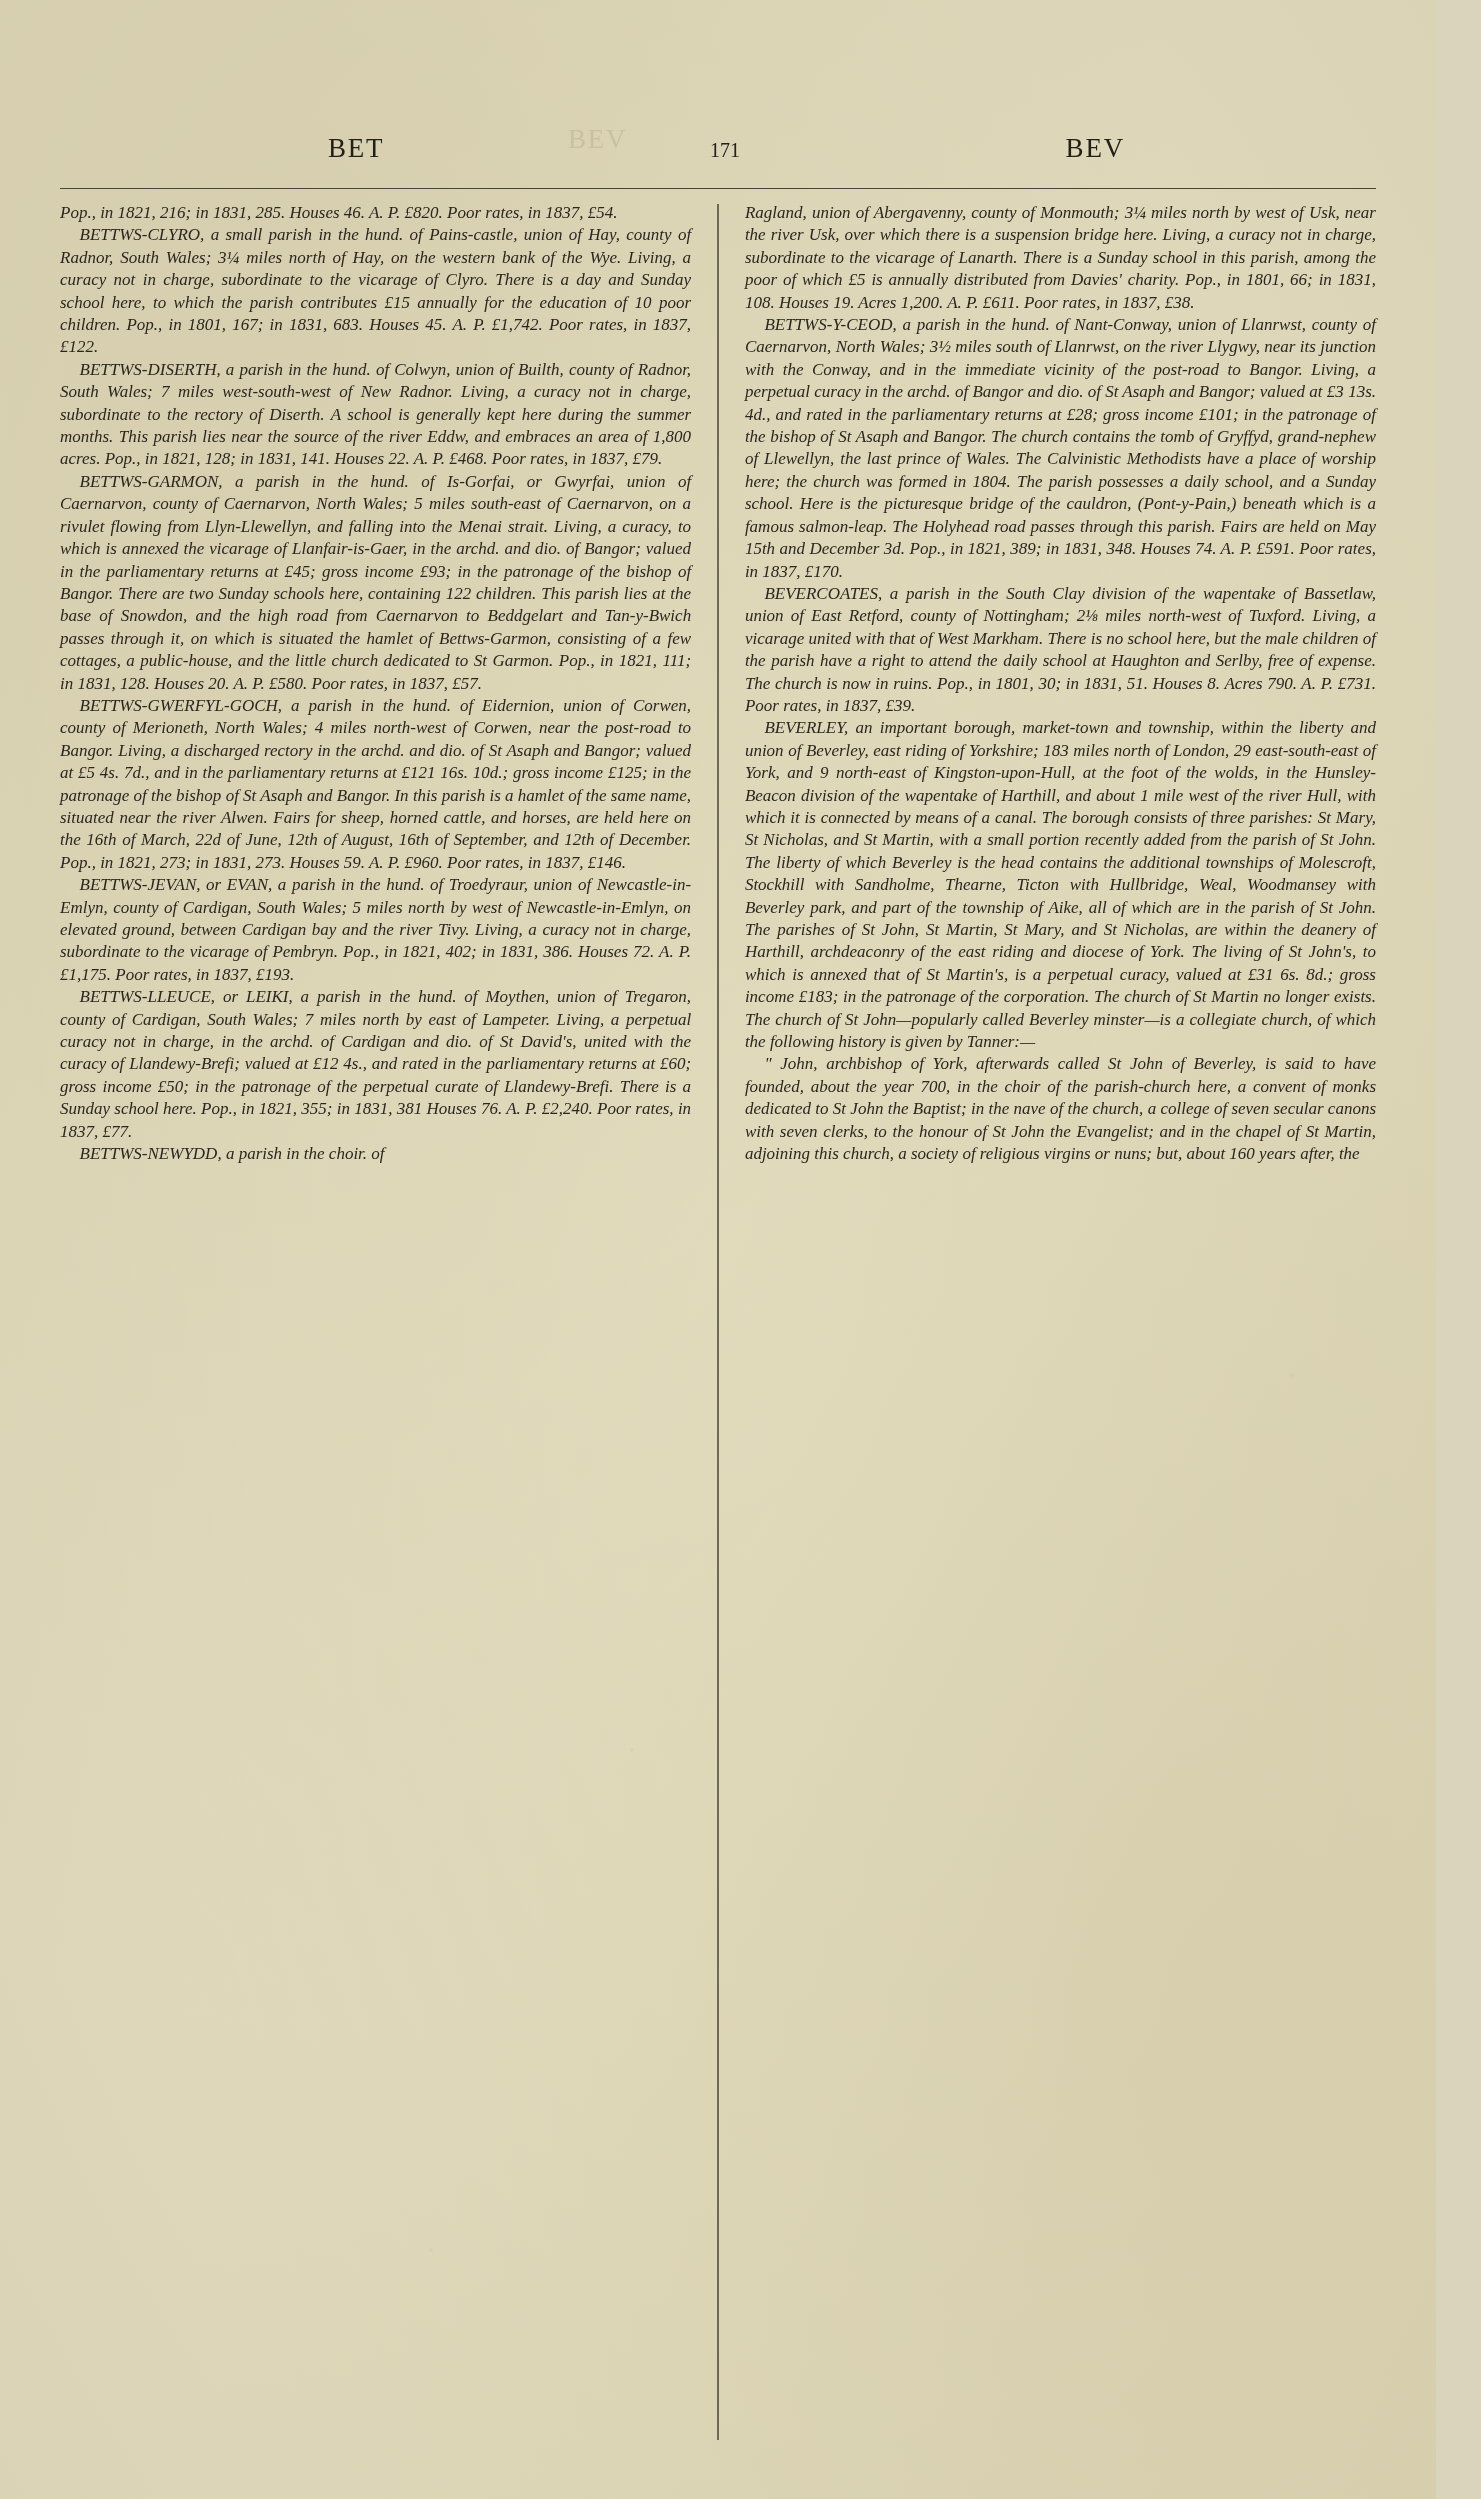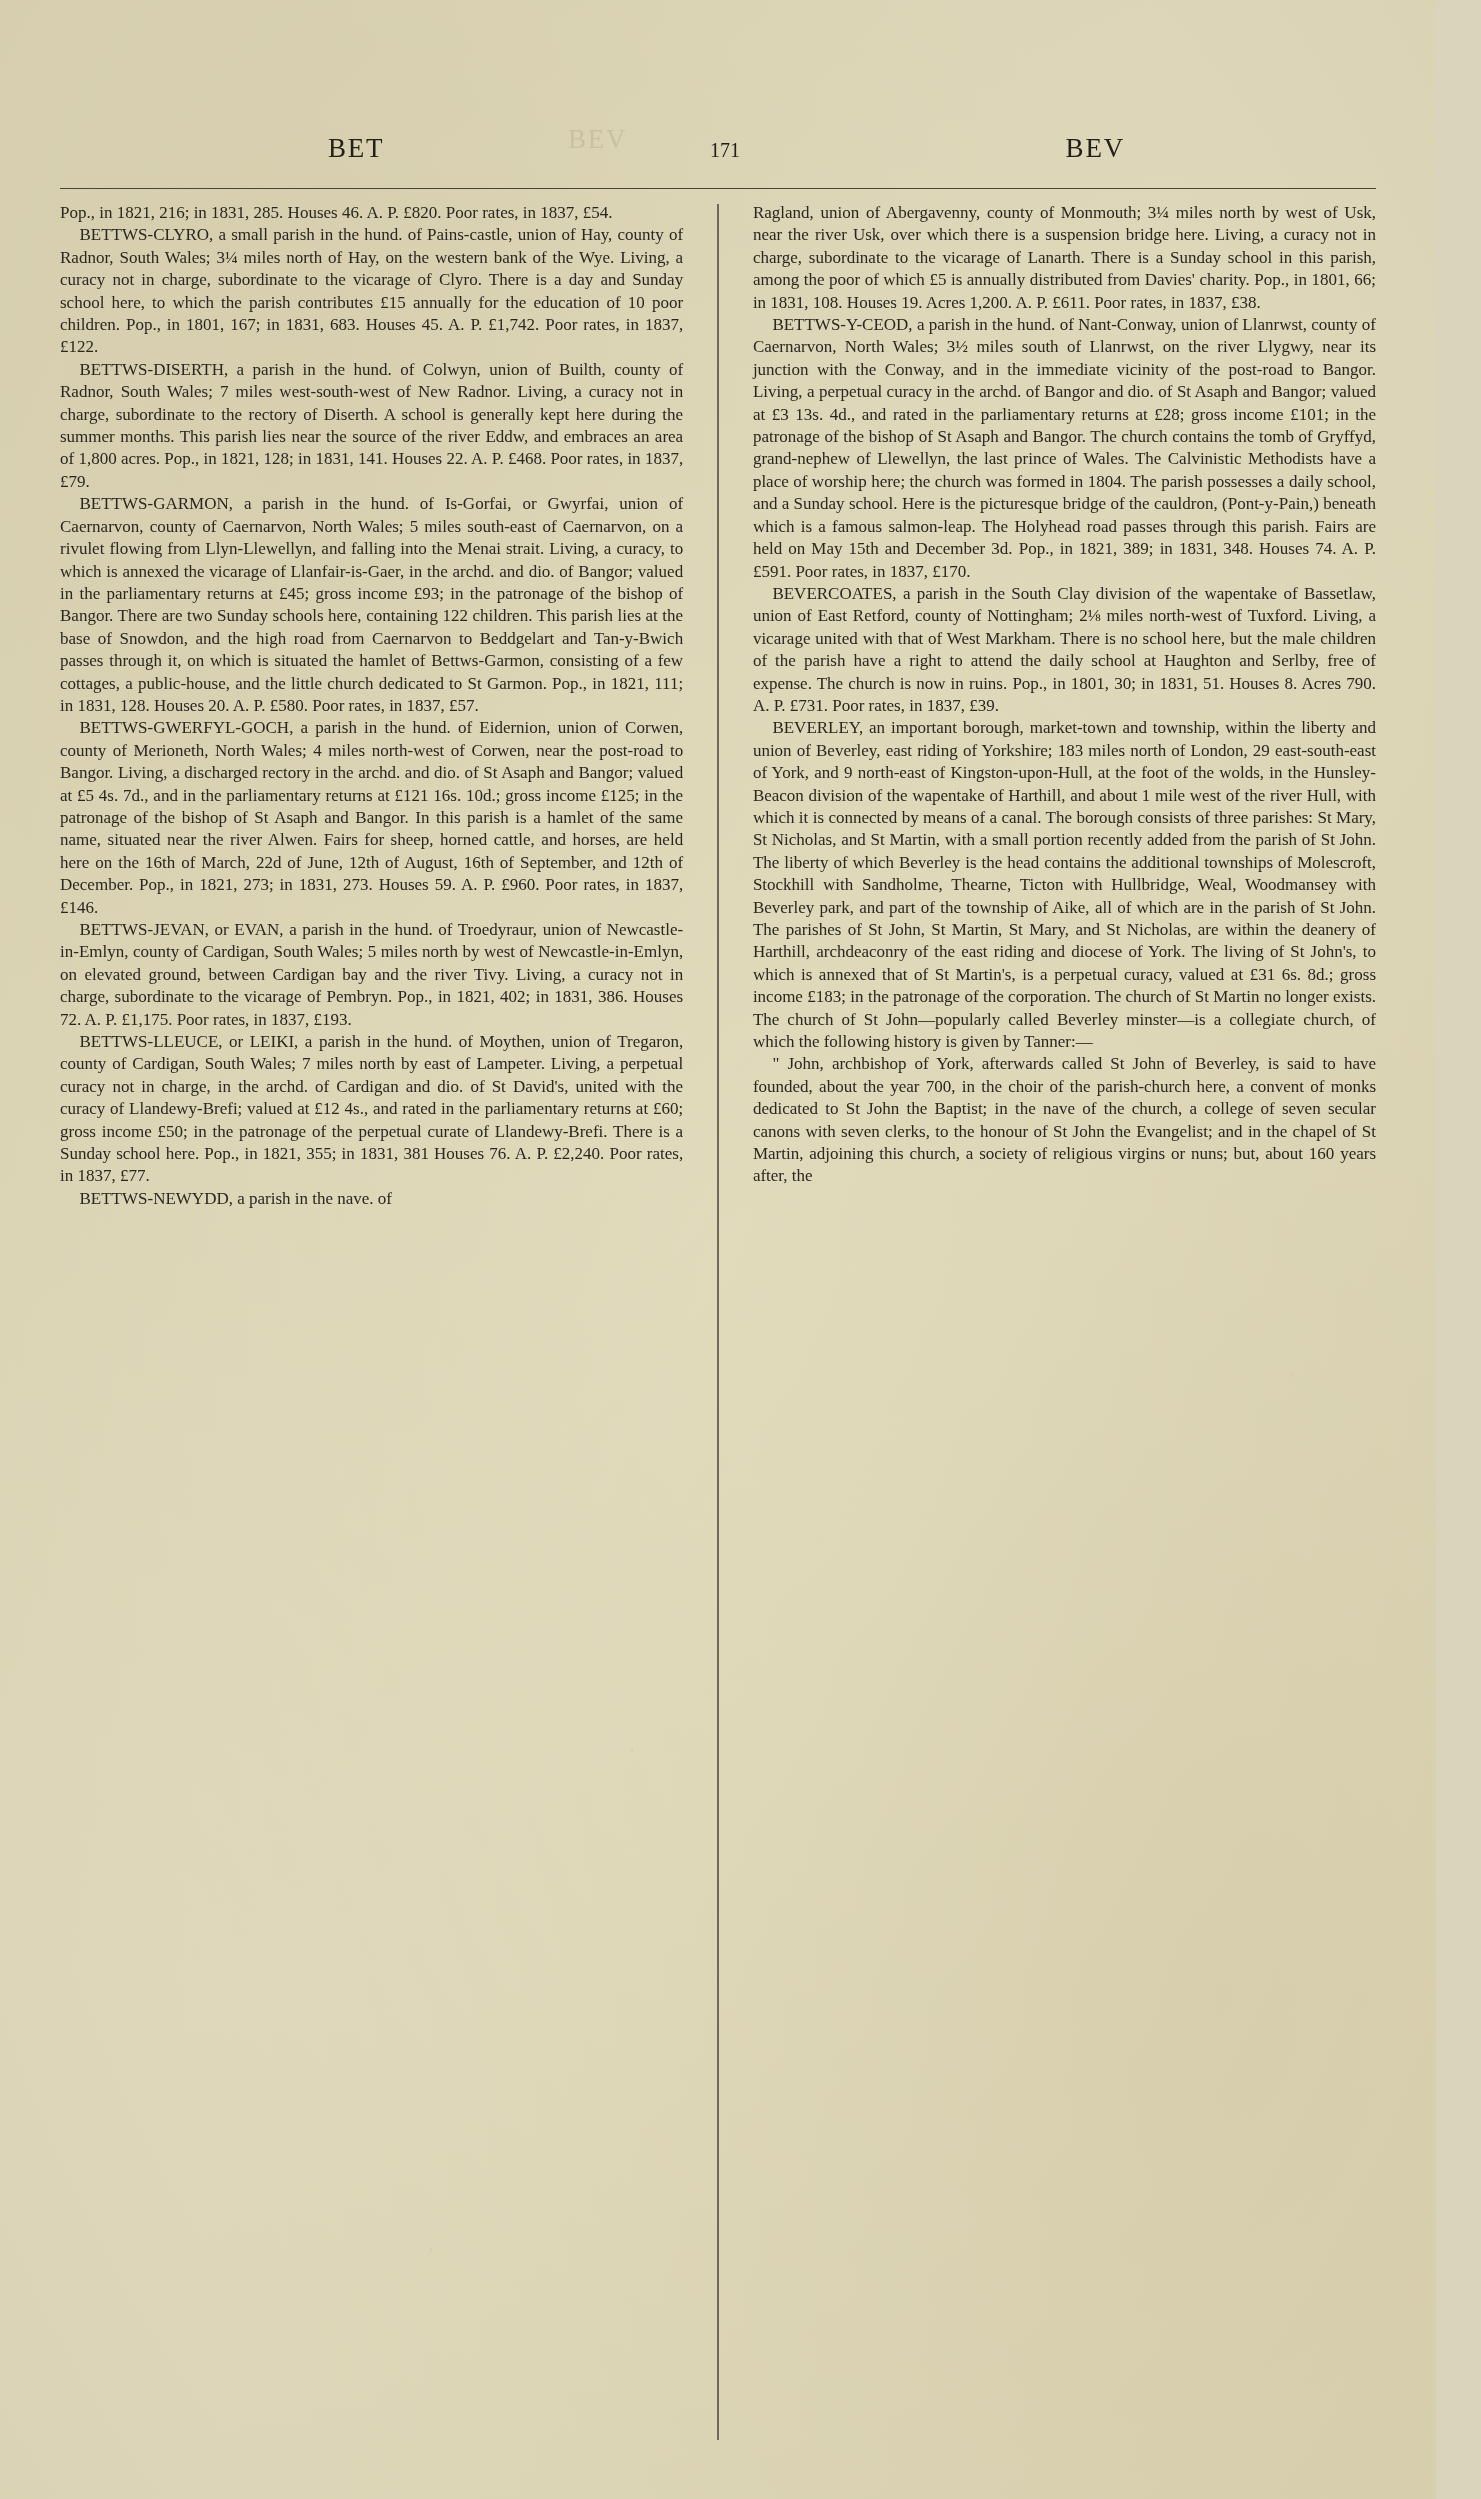--- a/index.html
+++ b/index.html
@@ -45,21 +45,22 @@
     border-top: 1.3px solid #4a4438;
   }
 
   .columns {
     position: absolute;
     top: 202px;
     left: 60px;
     right: 60px;
     bottom: 53px;
     display: flex;
-    gap: 34px;
+    gap: 26px;
+    font-style: italic;
   }
   .col {
     width: 648px;
     font-size: 17px;
     line-height: 22.4px;
     text-align: justify;
     text-justify: inter-word;
     hyphens: manual;
   }
   .divider {
@@ -112,21 +113,21 @@
 
   <div class="columns">
     <div class="col">
       <p class="noindent">Pop., in 1821, 216; in 1831, 285.  Houses 46.  A. P. £820.  Poor rates, in 1837, £54.</p>
       <p>BETTWS-CLYRO, a small parish in the hund. of Pains-castle, union of Hay, county of Radnor, South Wales; 3¼ miles north of Hay, on the western bank of the Wye.  Living, a curacy not in charge, subordinate to the vicarage of Clyro.  There is a day and Sunday school here, to which the parish contributes £15 annually for the education of 10 poor children.  Pop., in 1801, 167; in 1831, 683.  Houses 45.  A. P. £1,742.  Poor rates, in 1837, £122.</p>
       <p>BETTWS-DISERTH, a parish in the hund. of Colwyn, union of Builth, county of Radnor, South Wales; 7 miles west-south-west of New Radnor.  Living, a curacy not in charge, subordinate to the rectory of Diserth.  A school is generally kept here during the summer months.  This parish lies near the source of the river Eddw, and embraces an area of 1,800 acres.  Pop., in 1821, 128; in 1831, 141.  Houses 22.  A. P. £468.  Poor rates, in 1837, £79.</p>
       <p>BETTWS-GARMON, a parish in the hund. of Is-Gorfai, or Gwyrfai, union of Caernarvon, county of Caernarvon, North Wales; 5 miles south-east of Caernarvon, on a rivulet flowing from Llyn-Llewellyn, and falling into the Menai strait.  Living, a curacy, to which is annexed the vicarage of Llanfair-is-Gaer, in the archd. and dio. of Bangor; valued in the parliamentary returns at £45; gross income £93; in the patronage of the bishop of Bangor.  There are two Sunday schools here, containing 122 children.  This parish lies at the base of Snowdon, and the high road from Caernarvon to Beddgelart and Tan-y-Bwich passes through it, on which is situated the hamlet of Bettws-Garmon, consisting of a few cottages, a public-house, and the little church dedicated to St Garmon.  Pop., in 1821, 111; in 1831, 128.  Houses 20.  A. P. £580.  Poor rates, in 1837, £57.</p>
       <p>BETTWS-GWERFYL-GOCH, a parish in the hund. of Eidernion, union of Corwen, county of Merioneth, North Wales; 4 miles north-west of Corwen, near the post-road to Bangor.  Living, a discharged rectory in the archd. and dio. of St Asaph and Bangor; valued at £5 4s. 7d., and in the parliamentary returns at £121 16s. 10d.; gross income £125; in the patronage of the bishop of St Asaph and Bangor.  In this parish is a hamlet of the same name, situated near the river Alwen.  Fairs for sheep, horned cattle, and horses, are held here on the 16th of March, 22d of June, 12th of August, 16th of September, and 12th of December.  Pop., in 1821, 273; in 1831, 273.  Houses 59.  A. P. £960.  Poor rates, in 1837, £146.</p>
       <p>BETTWS-JEVAN, or EVAN, a parish in the hund. of Troedyraur, union of Newcastle-in-Emlyn, county of Cardigan, South Wales; 5 miles north by west of Newcastle-in-Emlyn, on elevated ground, between Cardigan bay and the river Tivy.  Living, a curacy not in charge, subordinate to the vicarage of Pembryn.  Pop., in 1821, 402; in 1831, 386.  Houses 72.  A. P. £1,175.  Poor rates, in 1837, £193.</p>
       <p>BETTWS-LLEUCE, or LEIKI, a parish in the hund. of Moythen, union of Tregaron, county of Cardigan, South Wales; 7 miles north by east of Lampeter.  Living, a perpetual curacy not in charge, in the archd. of Cardigan and dio. of St David's, united with the curacy of Llandewy-Brefi; valued at £12 4s., and rated in the parliamentary returns at £60; gross income £50; in the patronage of the perpetual curate of Llandewy-Brefi.  There is a Sunday school here.  Pop., in 1821, 355; in 1831, 381  Houses 76.  A. P. £2,240.  Poor rates, in 1837, £77.</p>
-      <p>BETTWS-NEWYDD, a parish in the nave. of</p>
+      <p>BETTWS-NEWYDD, a parish in the choir. of</p>
     </div>
 
     <div class="divider"></div>
 
     <div class="col">
       <p class="noindent">Ragland, union of Abergavenny, county of Monmouth; 3¼ miles north by west of Usk, near the river Usk, over which there is a suspension bridge here.  Living, a curacy not in charge, subordinate to the vicarage of Lanarth.  There is a Sunday school in this parish, among the poor of which £5 is annually distributed from Davies' charity.  Pop., in 1801, 66; in 1831, 108.  Houses 19.  Acres 1,200.  A. P. £611.  Poor rates, in 1837, £38.</p>
       <p>BETTWS-Y-CEOD, a parish in the hund. of Nant-Conway, union of Llanrwst, county of Caernarvon, North Wales; 3½ miles south of Llanrwst, on the river Llygwy, near its junction with the Conway, and in the immediate vicinity of the post-road to Bangor.  Living, a perpetual curacy in the archd. of Bangor and dio. of St Asaph and Bangor; valued at £3 13s. 4d., and rated in the parliamentary returns at £28; gross income £101; in the patronage of the bishop of St Asaph and Bangor.  The church contains the tomb of Gryffyd, grand-nephew of Llewellyn, the last prince of Wales.  The Calvinistic Methodists have a place of worship here; the church was formed in 1804.  The parish possesses a daily school, and a Sunday school.  Here is the picturesque bridge of the cauldron, (Pont-y-Pain,) beneath which is a famous salmon-leap.  The Holyhead road passes through this parish.  Fairs are held on May 15th and December 3d.  Pop., in 1821, 389; in 1831, 348.  Houses 74.  A. P. £591.  Poor rates, in 1837, £170.</p>
       <p>BEVERCOATES, a parish in the South Clay division of the wapentake of Bassetlaw, union of East Retford, county of Nottingham; 2⅛ miles north-west of Tuxford.  Living, a vicarage united with that of West Markham.  There is no school here, but the male children of the parish have a right to attend the daily school at Haughton and Serlby, free of expense.  The church is now in ruins.  Pop., in 1801, 30; in 1831, 51.  Houses 8.  Acres 790.  A. P. £731.  Poor rates, in 1837, £39.</p>
       <p>BEVERLEY, an important borough, market-town and township, within the liberty and union of Beverley, east riding of Yorkshire; 183 miles north of London, 29 east-south-east of York, and 9 north-east of Kingston-upon-Hull, at the foot of the wolds, in the Hunsley-Beacon division of the wapentake of Harthill, and about 1 mile west of the river Hull, with which it is connected by means of a canal.  The borough consists of three parishes: St Mary, St Nicholas, and St Martin, with a small portion recently added from the parish of St John.  The liberty of which Beverley is the head contains the additional townships of Molescroft, Stockhill with Sandholme, Thearne, Ticton with Hullbridge, Weal, Woodmansey with Beverley park, and part of the township of Aike, all of which are in the parish of St John.  The parishes of St John, St Martin, St Mary, and St Nicholas, are within the deanery of Harthill, archdeaconry of the east riding and diocese of York.  The living of St John's, to which is annexed that of St Martin's, is a perpetual curacy, valued at £31 6s. 8d.; gross income £183; in the patronage of the corporation.  The church of St Martin no longer exists.  The church of St John—popularly called Beverley minster—is a collegiate church, of which the following history is given by Tanner:—</p>
       <p>" John, archbishop of York, afterwards called St John of Beverley, is said to have founded, about the year 700, in the choir of the parish-church here, a convent of monks dedicated to St John the Baptist; in the nave of the church, a college of seven secular canons with seven clerks, to the honour of St John the Evangelist; and in the chapel of St Martin, adjoining this church, a society of religious virgins or nuns; but, about 160 years after, the</p>

